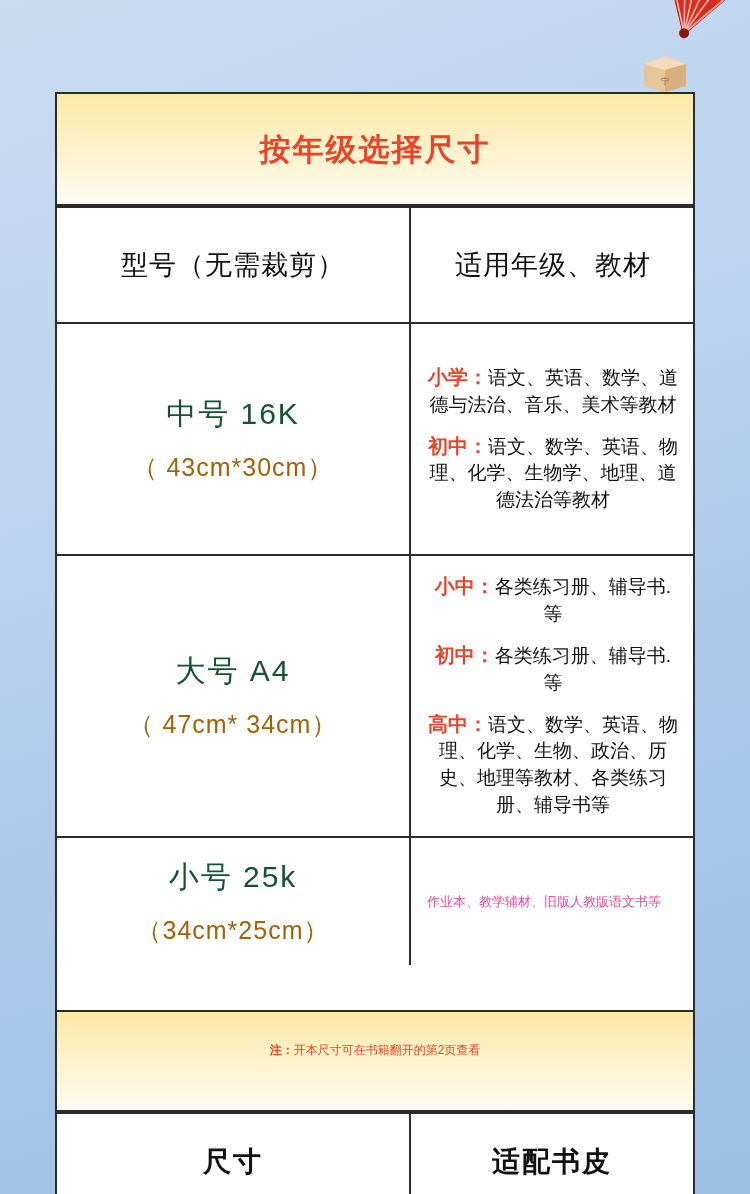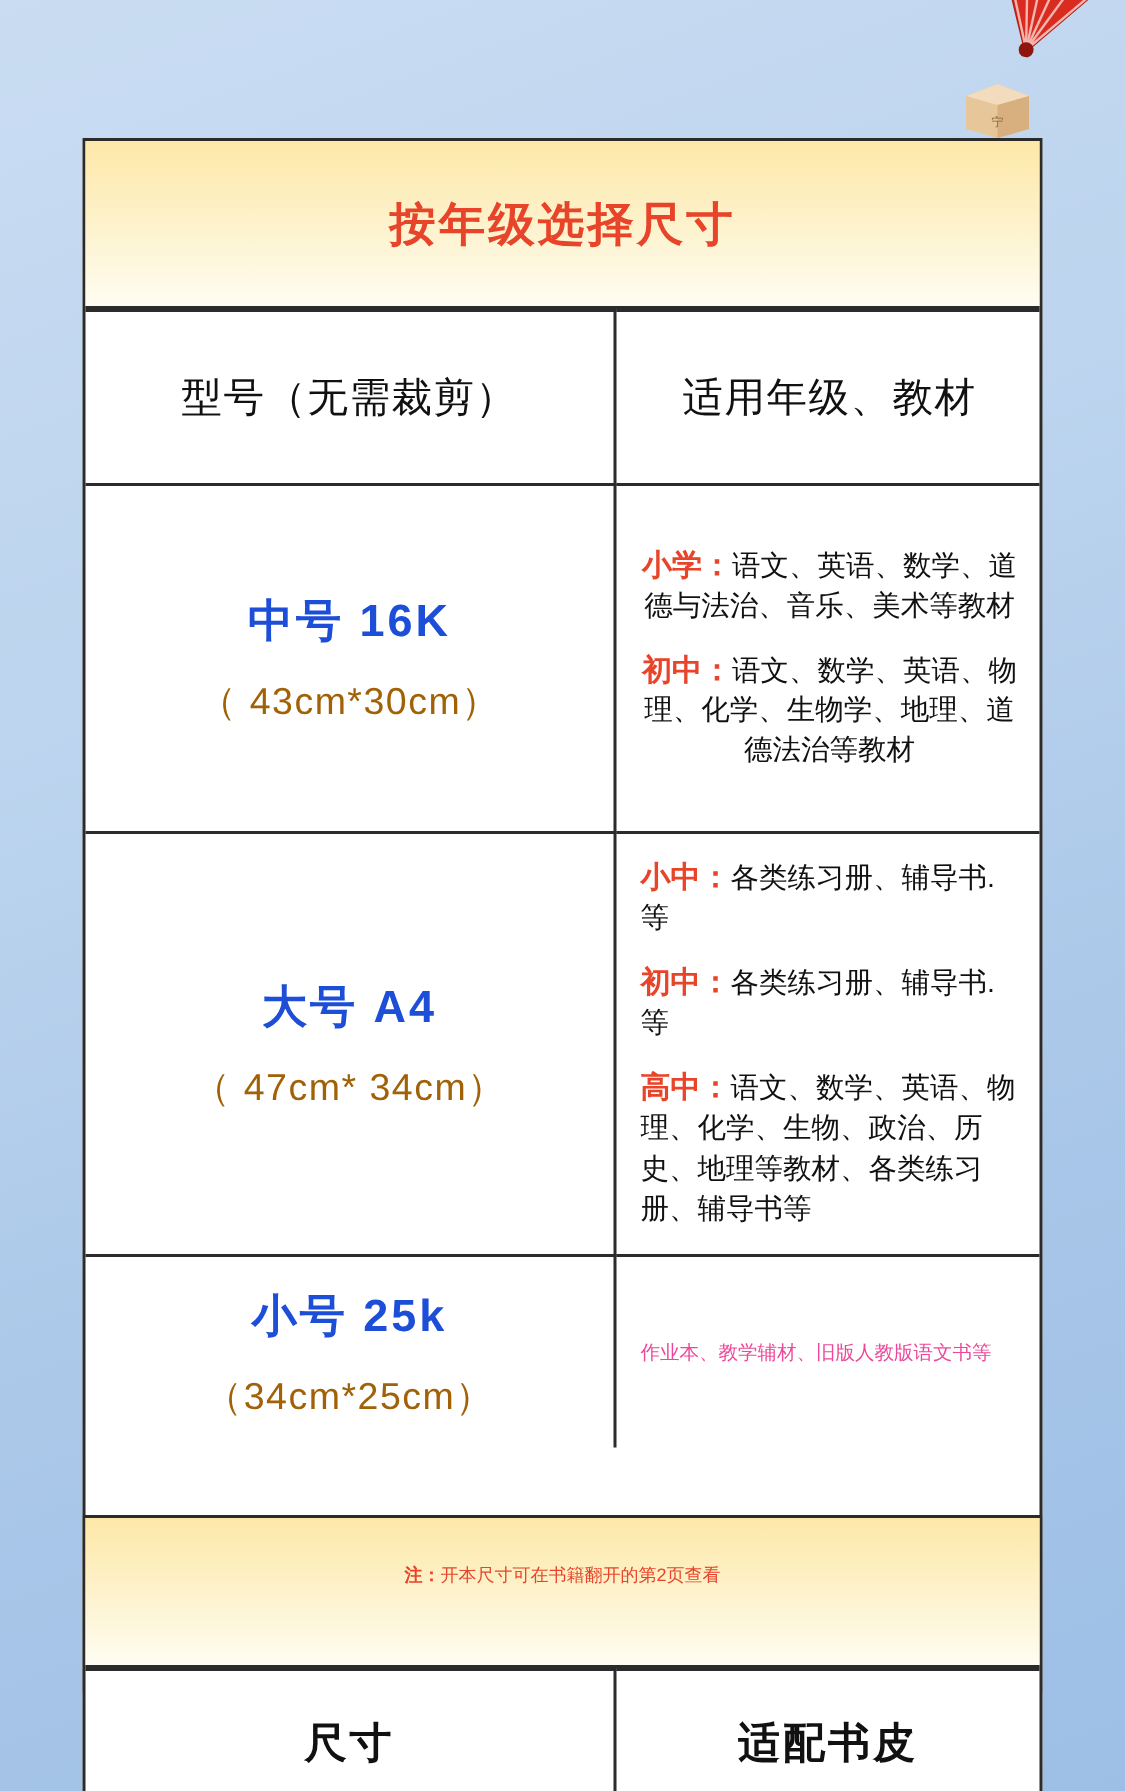--- a/index.html
+++ b/index.html
@@ -85,22 +85,22 @@
   }
   .th-text {
     font-size: 27px;
     font-weight: normal;
     color: #111;
     letter-spacing: 1px;
   }
 
   .model-name {
     font-size: 30px;
-    font-weight: bold;
-    color: #1d4ed8;
+    font-weight: normal;
+    color: #14532d;
     letter-spacing: 2px;
     margin-bottom: 16px;
   }
   .model-dim {
     font-size: 25px;
     color: #a16207;
     letter-spacing: 1px;
   }
 
   .grade-block { margin-bottom: 14px; }
@@ -116,21 +116,21 @@
     line-height: 1.42;
   }
   .grade-plain {
     font-size: 13px;
     color: #ec4899;
     line-height: 1.5;
     font-family: Liberation Serif, serif;
   }
 
   .row-16k td { height: 232px; text-align: center; }
-  .row-a4 td  { height: 282px; }
+  .row-a4 td  { height: 282px; text-align: center; }
   .row-25k td { height: 128px; }
 
   
   #card2 { top: 1010px; height: 200px; }
   #card2 .card-header {
     height: 100px;
     line-height: normal;
     padding-top: 20px;
   }
   .card-header-sub-main { font-size: 29px; font-weight: bold; color:#e8442a; }

